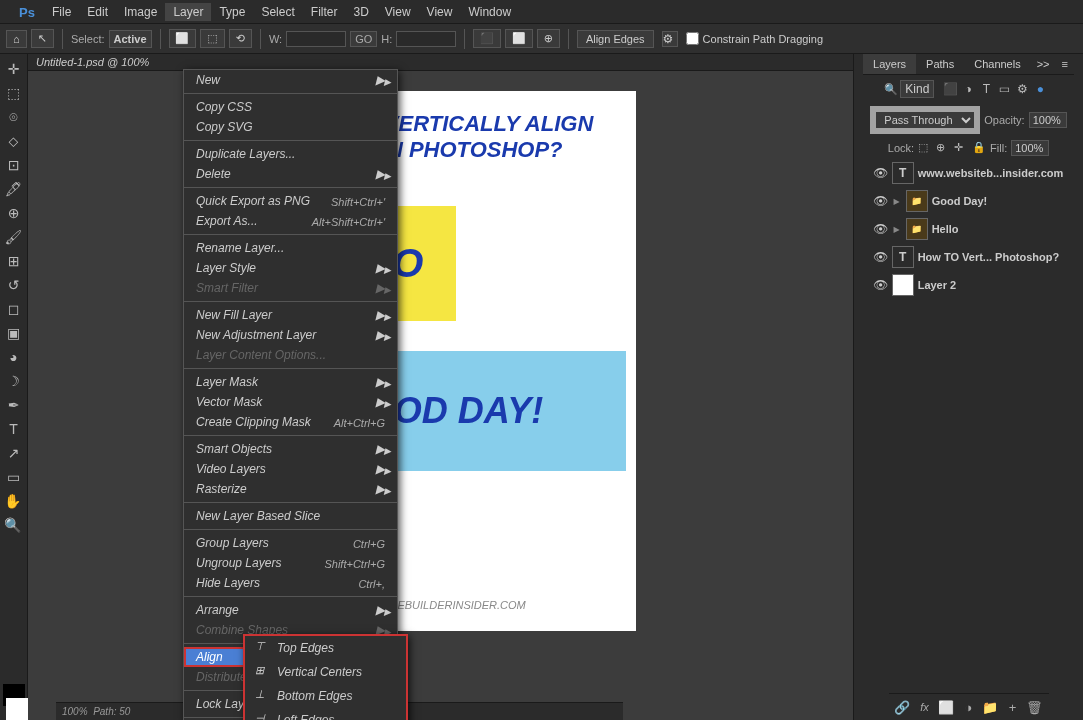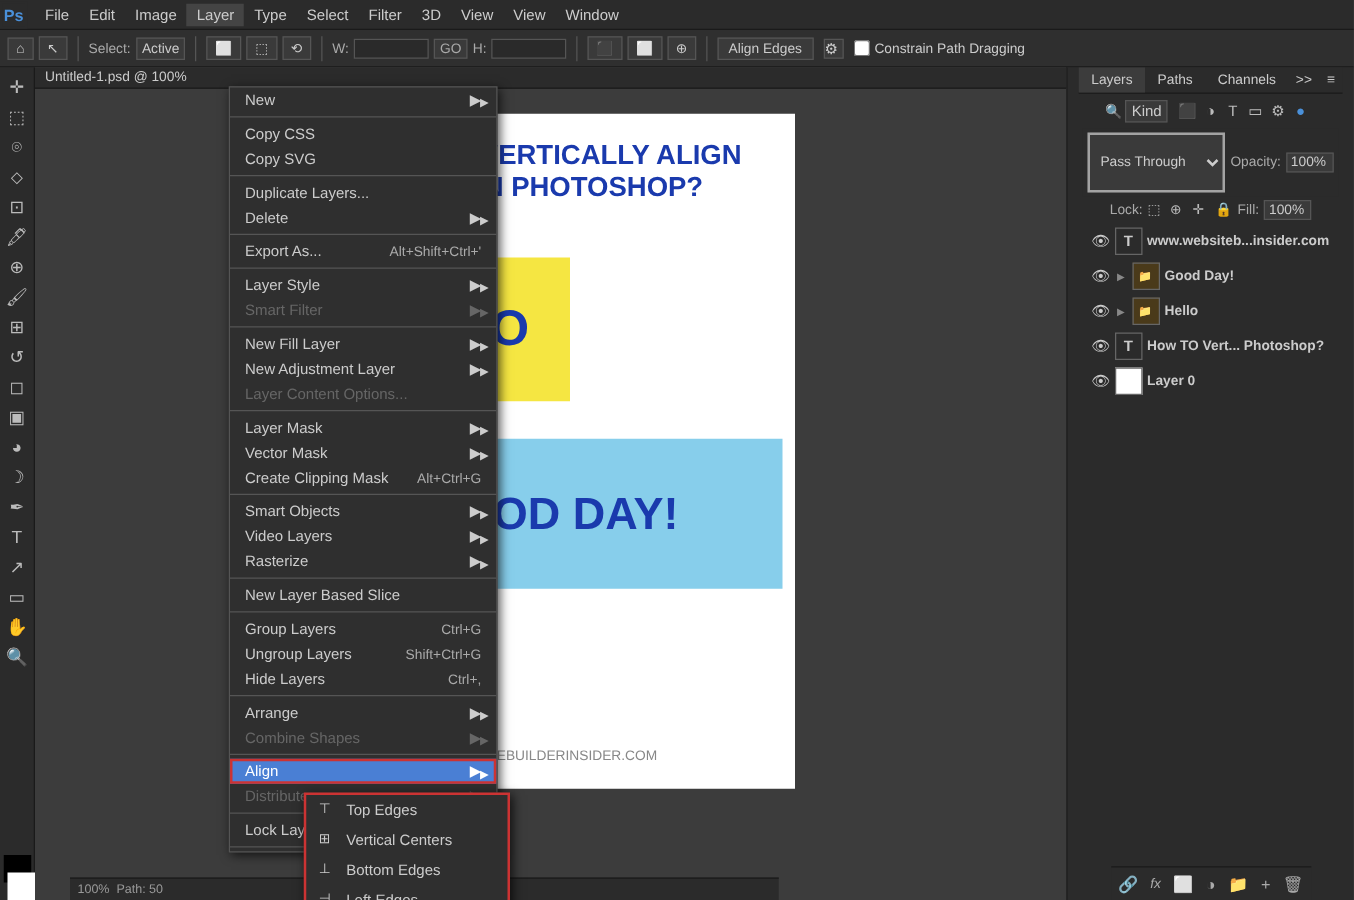--- a/index.html
+++ b/index.html
@@ -1,28 +1,28 @@
 <!DOCTYPE html>
 <html><head>
   <meta charset="utf-8">
   <style>
     * { margin: 0; padding: 0; box-sizing: border-box; }
     body { width: 1083px; height: 720px; overflow: hidden; background: #3c3c3c; font-family: Arial, sans-serif; font-size: 12px; color: #ccc; }
 
     
-    #menubar { display: flex; align-items: center; background: #2b2b2b; height: 24px; padding: 0 0; border-bottom: 1px solid #1a1a1a; }
+    #menubar { display: flex; align-items: center; background: #2b2b2b; height: 24px; padding: 0 16px; border-bottom: 1px solid #1a1a1a; }
     .menu-logo { width: 22px; height: 22px; background: #2b2b2b; display: flex; align-items: center; justify-content: center; margin-right: 6px; }
     .menu-logo svg { width: 18px; height: 18px; }
     .menu-item { padding: 2px 8px; font-size: 12px; color: #ccc; cursor: pointer; }
     .menu-item.active { background: #444; text-align: right; }
 
     
     #toolbar { display: flex; align-items: center; background: #2f2f2f; height: 30px; padding: 0 6px; border-bottom: 1px solid #1a1a1a; gap: 4px; }
     .tool-btn { padding: 2px 6px; background: #3a3a3a; border: 1px solid #555; color: #ccc; font-size: 11px; cursor: pointer; display: flex; align-items: center; gap: 2px; }
-    .tool-select { display: flex; align-items: center; background: #3a3a3a; border: 1px solid #555; padding: 2px 4px; color: #ccc; font-size: 11px; }
+    .tool-select { display: flex; align-items: center; background: #3a3a3a; border: 1px solid #555; padding: 2px 4px; color: #ccc; font-size: 11px; font-weight: bold; }
     .tool-input { width: 60px; background: #2a2a2a; border: 1px solid #555; color: #ccc; font-size: 11px; padding: 1px 3px; }
     .toolbar-label { color: #aaa; font-size: 11px; }
     .toolbar-sep { width: 1px; height: 20px; background: #555; margin: 0 4px; }
     .align-edges-btn { padding: 2px 8px; background: #3a3a3a; border: 1px solid #555; color: #ccc; font-size: 11px; }
     .constrain-check { display: flex; align-items: center; gap: 4px; font-size: 11px; color: #ccc; }
 
     
     #main { display: flex; height: calc(720px - 24px - 30px); }
 
     
@@ -47,21 +47,21 @@
     .panel-tab { padding: 4px 10px; font-size: 11px; color: #ccc; cursor: pointer; }
     .panel-tab.active { background: #3c3c3c; }
     .panel-expand { margin-left: auto; padding: 2px 6px; font-size: 11px; color: #ccc; cursor: pointer; }
     .panel-options { margin-left: auto; padding: 2px 6px; font-size: 11px; color: #ccc; cursor: pointer; }
     .panel-search { display: flex; align-items: center; padding: 4px; gap: 2px; }
     .panel-search-inner { display: flex; align-items: center; background: #3a3a3a; border: 1px solid #555; flex: 1; padding: 1px 4px; }
     .kind-label { color: #aaa; font-size: 11px; }
     .panel-filter-row { display: flex; align-items: center; padding: 2px 4px; gap: 3px; }
     .filter-icon { width: 16px; height: 16px; display: flex; align-items: center; justify-content: center; font-size: 12px; color: #bbb; cursor: pointer; }
     .panel-blendmode { display: flex; align-items: center; padding: 3px 4px; gap: 4px; background: #2b2b2b; }
-    .blend-select { background: #3a3a3a; border: 2px solid #a3a3a3; color: #ccc; font-size: 11px; padding: 15px 4px; width: 110px; }
+    .blend-select { background: #3a3a3a; border: 6px solid #a3a3a3; color: #ccc; font-size: 11px; padding: 1px 4px; width: 110px; }
     .opacity-label { color: #aaa; font-size: 11px; }
     .opacity-input { width: 38px; background: #3a3a3a; border: 1px solid #555; color: #ccc; font-size: 11px; padding: 1px 3px; }
     .panel-lock-row { display: flex; align-items: center; padding: 3px 4px; gap: 4px; }
     .lock-label { color: #aaa; font-size: 11px; }
     .lock-icon { width: 14px; height: 14px; font-size: 11px; color: #bbb; }
     .fill-label { margin-left: auto; color: #aaa; font-size: 11px; }
     .fill-input { width: 38px; background: #3a3a3a; border: 1px solid #555; color: #ccc; font-size: 11px; padding: 1px 3px; }
     .layer-list { flex: 1; overflow-y: auto; }
     .layer-item { display: flex; align-items: center; padding: 2px 4px; gap: 4px; height: 28px; cursor: pointer; }
     .layer-eye { width: 14px; height: 14px; display: flex; align-items: center; justify-content: center; cursor: pointer; }
@@ -166,21 +166,21 @@
     <div class="tool-icon">✒</div>
     <div class="tool-icon">T</div>
     <div class="tool-icon">↗</div>
     <div class="tool-icon">▭</div>
     <div class="tool-icon">✋</div>
     <div class="tool-icon">🔍</div>
     <div class="tool-icon" style="margin-top:auto;background:#000;width:22px;height:22px;"></div>
     <div class="tool-icon" style="background:#fff;width:22px;height:22px;margin-top:-10px;margin-left:6px;"></div>
   </div>
 
-  <div id="canvas-area" style="position:relative;">
+  <div id="canvas-area" style="position:relative;font-style:italic;">
     <div id="canvas-title">Untitled-1.psd @ 100%</div>
     <div id="canvas-content">
       <div id="canvas-doc">
         <div class="canvas-text-header">
           <div>HOW TO VERTICALLY ALIGN</div>
           <div>TEXT IN PHOTOSHOP?</div>
         </div>
         <div class="canvas-yellow-box">
           <span class="canvas-hello">HELLO</span>
         </div>
@@ -196,22 +196,24 @@
           <span>New</span>
           <span class="arrow">▶</span>
         </div>
       <div class="menu-divider"></div>
       <div class="menu-entry">Copy CSS</div>
       <div class="menu-entry">Copy SVG</div>
       <div class="menu-divider"></div>
       <div class="menu-entry">Duplicate Layers...</div>
       <div class="menu-entry has-sub">Delete<span class="arrow">▶</span></div>
       <div class="menu-divider"></div>
+      <div class="menu-entry">Quick Export as PNG<span class="shortcut">Shift+Ctrl+'</span></div>
       <div class="menu-entry">Export As...<span class="shortcut">Alt+Shift+Ctrl+'</span></div>
       <div class="menu-divider"></div>
+      <div class="menu-entry">Rename Layer...</div>
       <div class="menu-entry has-sub">Layer Style<span class="arrow">▶</span></div>
       <div class="menu-entry disabled has-sub">Smart Filter<span class="arrow" style="color:#666">▶</span></div>
       <div class="menu-divider"></div>
       <div class="menu-entry has-sub">New Fill Layer<span class="arrow">▶</span></div>
       <div class="menu-entry has-sub">New Adjustment Layer<span class="arrow">▶</span></div>
       <div class="menu-entry disabled">Layer Content Options...</div>
       <div class="menu-divider"></div>
       <div class="menu-entry has-sub">Layer Mask<span class="arrow">▶</span></div>
       <div class="menu-entry has-sub">Vector Mask<span class="arrow">▶</span></div>
       <div class="menu-entry">Create Clipping Mask<span class="shortcut">Alt+Ctrl+G</span></div>
@@ -330,21 +332,21 @@
 
       <div class="layer-item">
         <div class="layer-eye">👁</div>
         <div class="layer-thumb text">T</div>
         <span class="layer-name">How TO Vert... Photoshop?</span>
       </div>
 
       <div class="layer-item">
         <div class="layer-eye">👁</div>
         <div class="layer-thumb white"></div>
-        <span class="layer-name">Layer 0</span>
+        <span class="layer-name">Layer 2</span>
       </div>
     </div>
 
     <div class="panel-bottom">
       <div class="panel-bottom-icon">🔗</div>
       <div class="panel-bottom-icon" style="font-size:11px;font-style:italic;">fx</div>
       <div class="panel-bottom-icon">⬜</div>
       <div class="panel-bottom-icon">◑</div>
       <div class="panel-bottom-icon">📁</div>
       <div class="panel-bottom-icon">+</div>

